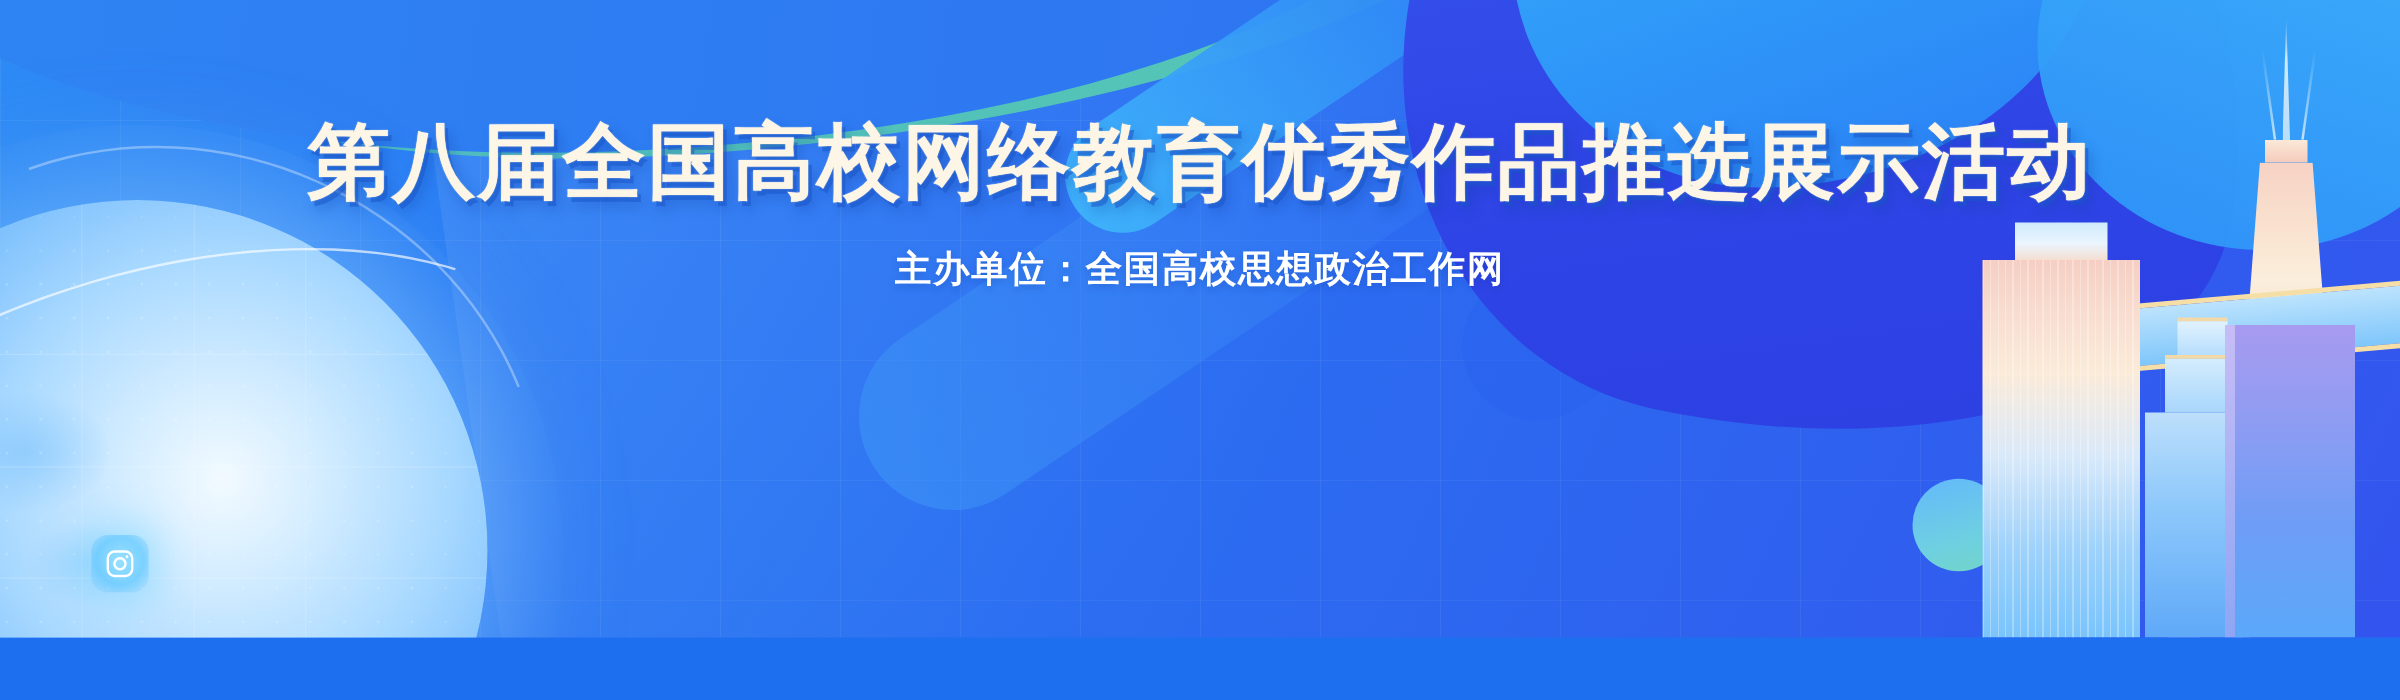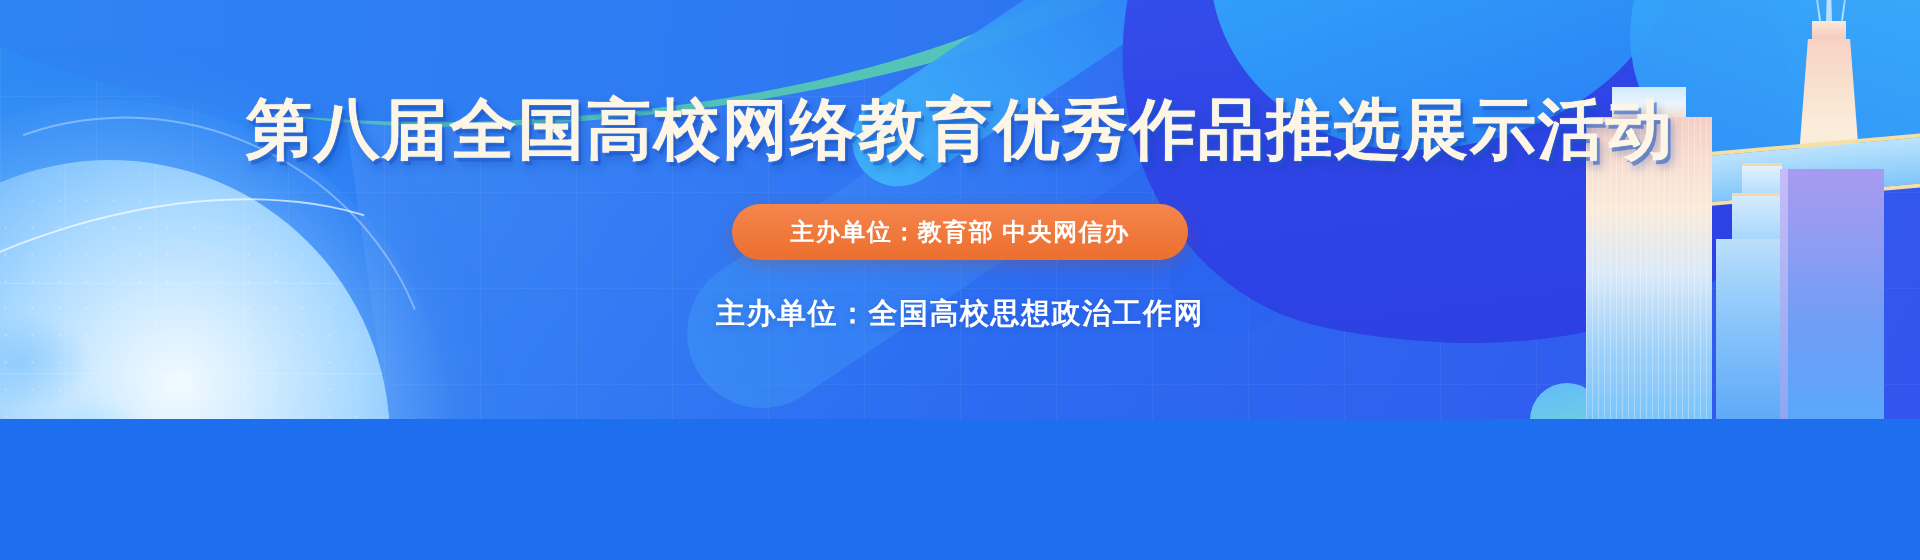--- a/index.html
+++ b/index.html
@@ -7,21 +7,21 @@
   html, body {
     width: 1920px; height: 560px;
     overflow: hidden;
     background: #1E6FF0;
     font-family: "Liberation Sans", "DejaVu Sans", sans-serif;
   }
 
   #banner {
     position: relative;
     width: 1920px;
-    height: 419px;
+    height: 510px;
     overflow: hidden;
     background: linear-gradient(115deg, #2E8BF5 0%, #2A7DF4 22%, #2B6FF2 48%, #2E63EF 72%, #3354EE 100%);
   }
 
   
   .bg-layer { position: absolute; inset: 0; pointer-events: none; }
 
   
   .grid {
     position: absolute; inset: 0;
@@ -338,18 +338,17 @@
     <div class="b-step2"></div>
     <div class="bldg b-step"></div>
 
     <div class="b-purple-edge"></div>
     <div class="bldg b-purple"></div>
   </div>
 
   <div class="content">
     <div class="title">第八届全国高校网络教育优秀作品推选展示活动</div>
 
-    <div class="host-pill">主办单位：教育部 中央网信办</div>
 
     <div class="org-line">主办单位：全国高校思想政治工作网</div>
   </div>
 
 </div>
 
 </body></html>

